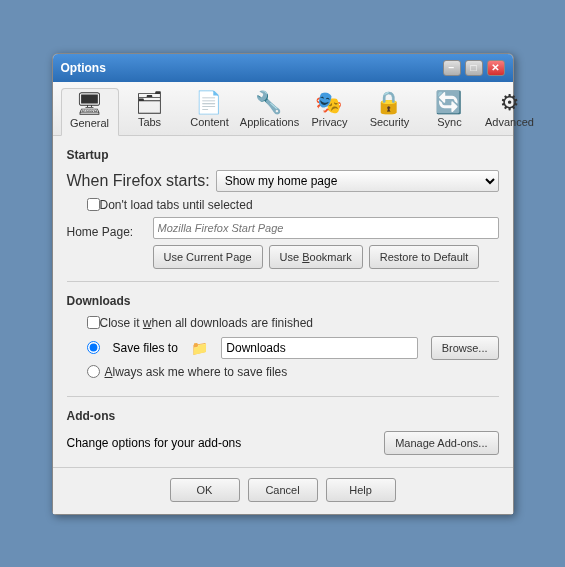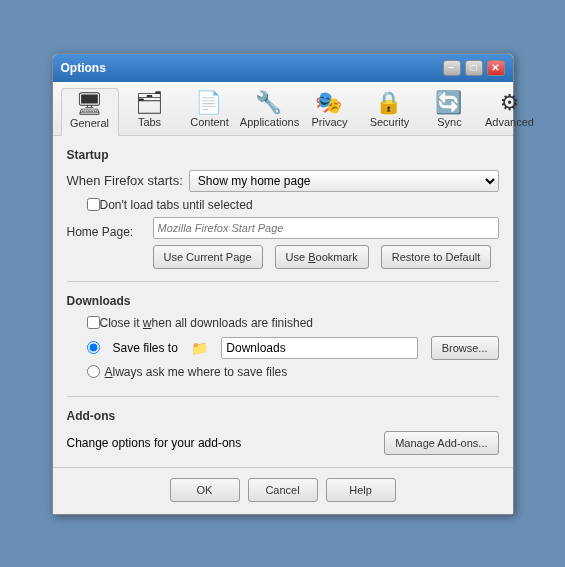--- a/index.html
+++ b/index.html
@@ -112,21 +112,21 @@
 
     .form-row {
       display: flex;
       align-items: center;
       margin-bottom: 6px;
       gap: 6px;
     }
     .form-label {
       color: #333;
       min-width: 110px;
-      font-size: 13px;
+      font-size: 16px;
     }
     .form-label-indent {
       margin-left: 20px;
     }
 
     select {
       height: 22px;
       border: 1px solid #aaa;
       background: linear-gradient(to bottom, #fff, #e8e8e8);
       font-size: 12px;
@@ -170,21 +170,21 @@
       background: #fff;
       font-size: 11px;
       color: #888;
       padding: 0 4px;
       font-style: italic;
       border-radius: 2px;
     }
 
     .button-row {
       display: flex;
-      gap: 12px;
+      gap: 6px;
       margin-left: 86px;
     }
 
     button {
       height: 24px;
       border: 1px solid #999;
       background: linear-gradient(to bottom, #f8f8f8, #e0e0e0);
       font-size: 11px;
       padding: 0 10px;
       cursor: pointer;

